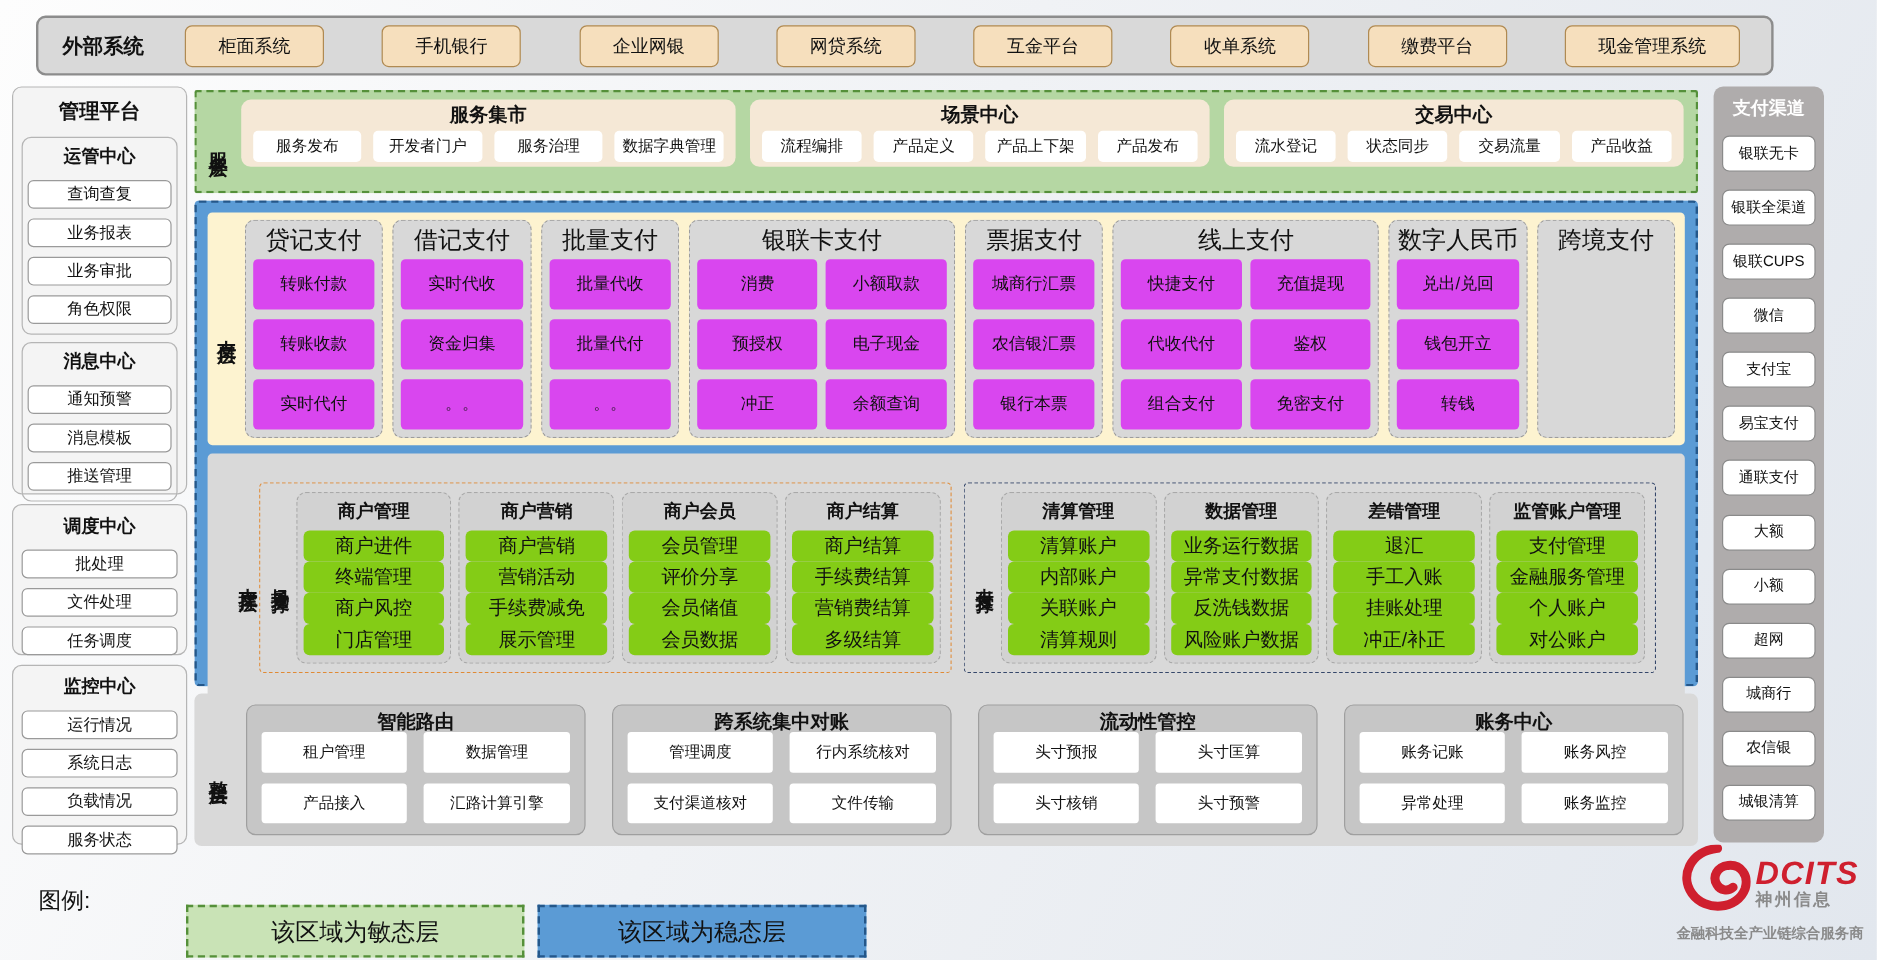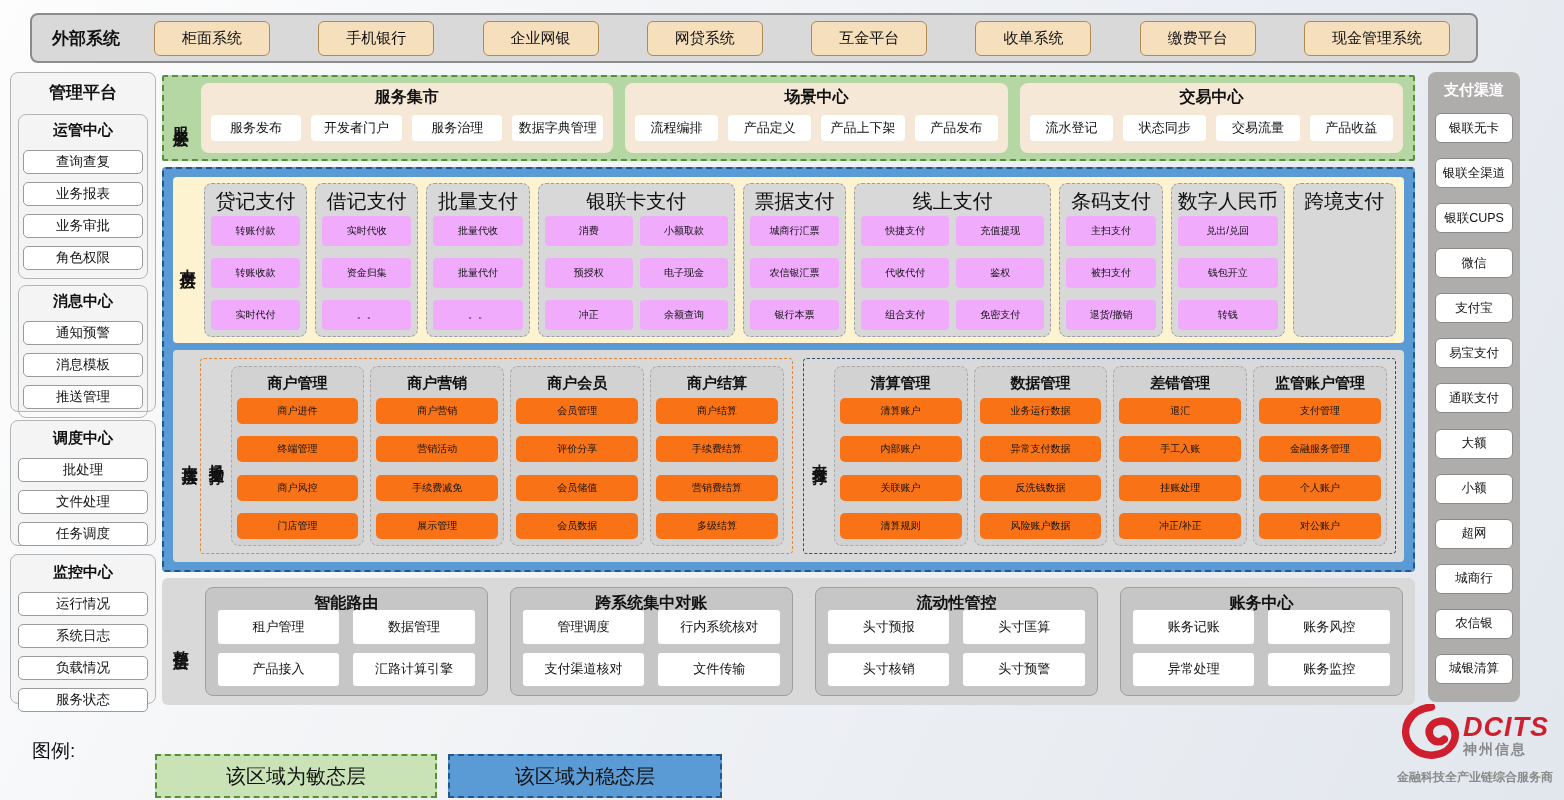--- a/index.html
+++ b/index.html
@@ -33,58 +33,58 @@
   .white-btn{background:#fff;border:1.3px solid #9a9a9a;border-radius:5px;height:22px;margin-top:8px;
     display:flex;align-items:center;justify-content:center;font-size:13.5px;white-space:nowrap;}
   
   .v-label{writing-mode:vertical-lr;text-orientation:upright;font-weight:bold;font-size:16px;
     letter-spacing:3px;line-height:1.05;flex:0 0 auto;text-align:center;}
   .v-label.small{font-size:15px;letter-spacing:2px;}
   
   .service-layer{position:absolute;left:162px;top:75px;width:1253px;height:86px;
     background:var(--agile-green,#b5d7a3);border:2px dashed #55903a;border-radius:2px;
     box-sizing:border-box;display:flex;align-items:center;gap:12px;padding:5px 10px 5px 8px;}
-  .service-group{flex:1;background:#f5e8d6;border-radius:8px;height:70px;box-sizing:border-box;
+  .service-group{flex:1;background:#f5e8d6;border-radius:8px;height:56px;box-sizing:border-box;
     padding:2px 10px 6px;display:flex;flex-direction:column;}
   .service-group.wide{flex:1.08;}
   .sg-title{font-weight:bold;font-size:16px;text-align:center;height:24px;line-height:24px;}
   .sg-row{display:flex;gap:10px;flex:1;align-items:center;}
   .service-item{flex:1;background:#fff;border-radius:4px;height:26px;display:flex;align-items:center;
     justify-content:center;font-size:13px;white-space:nowrap;}
   
   .blue-wrap{position:absolute;left:162px;top:167px;width:1253px;height:405px;
     background:var(--stable-blue,#5b9bd5);border:2.5px dashed #24578a;border-radius:4px;
     box-sizing:border-box;padding:8px 9px;display:flex;flex-direction:column;gap:7px;}
   
   .pay-layer{background:var(--cream,#fdf3d0);border-radius:4px;flex:0 0 166px;display:flex;
     align-items:center;gap:8px;padding:6px 8px 6px 6px;box-sizing:border-box;}
   .pay-cols{flex:1;display:flex;gap:8px;height:100%;}
   .pay-col{flex:var(--f,1) 1 0;background:#d8d8d8;border:1.6px dashed #9d9d9d;border-radius:8px;
     box-sizing:border-box;padding:4px 6px 6px;display:flex;flex-direction:column;}
   .pc-title{font-weight:normal;font-size:20px;text-align:center;height:26px;line-height:26px;white-space:nowrap;}
   .pay-grid{flex:1;display:grid;grid-template-columns:repeat(var(--cols,1),1fr);gap:8px 7px;
     align-content:space-between;padding-top:2px;}
-  .pay-item{background:#f0abfc;border-radius:4px;height:30px;display:flex;align-items:center;
-    justify-content:center;font-size:10px;white-space:nowrap;}
+  .pay-item{background:#d946ef;border-radius:4px;height:42px;display:flex;align-items:center;
+    justify-content:center;font-size:14px;white-space:nowrap;}
   
   .support-layer{background:#d9d9d9;border-radius:4px;flex:1;display:flex;align-items:stretch;
-    gap:2px;padding:8px;box-sizing:border-box;}
+    gap:2px;padding:24px;box-sizing:border-box;}
   .support-layer > .v-label{align-self:center;}
   .support-groups{flex:1;display:flex;gap:10px;}
   .support-group{flex:1;border-radius:4px;display:flex;align-items:stretch;gap:6px;
     padding:7px 8px;box-sizing:border-box;}
   .support-group > .v-label{align-self:center;}
   .support-group.orange{border:1.6px dashed #e08a35;}
   .support-group.navy{border:1.6px dashed #35476a;}
   .sup-col{flex:1;background:#d2d2d2;border:1.5px dashed #a9a9a9;border-radius:8px;box-sizing:border-box;
     padding:3px 5px 6px;display:flex;flex-direction:column;}
   .sc-title{font-weight:bold;font-size:15px;text-align:center;height:26px;line-height:26px;white-space:nowrap;}
   .sup-items{flex:1;display:flex;flex-direction:column;justify-content:space-between;padding-top:2px;}
-  .sup-item{background:#f97316;border-radius:5px;height:26px;display:flex;align-items:center;
-    justify-content:center;font-size:10px;white-space:nowrap;}
+  .sup-item{background:#84cc16;border-radius:5px;height:26px;display:flex;align-items:center;
+    justify-content:center;font-size:16px;white-space:nowrap;}
   
   .integration-layer{position:absolute;left:162px;top:578px;width:1253px;height:127px;background:#d9d9d9;
     border-radius:6px;box-sizing:border-box;display:flex;align-items:center;gap:16px;padding:9px 12px 9px 10px;}
   .int-groups{flex:1;display:flex;gap:22px;height:100%;}
   .int-group{flex:1;background:#c6c6c6;border:1px solid #9f9f9f;border-radius:8px;box-sizing:border-box;
     padding:1px 12px 9px;display:flex;flex-direction:column;}
   .ig-title{font-weight:bold;font-size:16px;text-align:center;height:21px;line-height:27px;}
   .int-grid{flex:1;display:grid;grid-template-columns:1fr 1fr;gap:9px 14px;}
   .int-item{background:#fff;border-radius:3px;display:flex;align-items:center;justify-content:center;
     font-size:13px;white-space:nowrap;}
@@ -244,28 +244,20 @@
         </div>
         <div class="pay-col" style="--f: 2.05;">
           <div class="pc-title">线上支付</div>
           <div class="pay-grid" style="--cols: 2;">
             <div class="pay-item btnish">快捷支付</div>
             <div class="pay-item btnish">充值提现</div>
             <div class="pay-item btnish">代收代付</div>
             <div class="pay-item btnish">鉴权</div>
             <div class="pay-item btnish">组合支付</div>
             <div class="pay-item btnish">免密支付</div>
-          </div>
-        </div>
-        <div class="pay-col" style="--f: 1;">
-          <div class="pc-title">条码支付</div>
-          <div class="pay-grid" style="--cols: 1;">
-            <div class="pay-item btnish">主扫支付</div>
-            <div class="pay-item btnish">被扫支付</div>
-            <div class="pay-item btnish">退货/撤销</div>
           </div>
         </div>
         <div class="pay-col" style="--f: 1;">
           <div class="pc-title">数字人民币</div>
           <div class="pay-grid" style="--cols: 1;">
             <div class="pay-item btnish">兑出/兑回</div>
             <div class="pay-item btnish">钱包开立</div>
             <div class="pay-item btnish">转钱</div>
           </div>
         </div>

